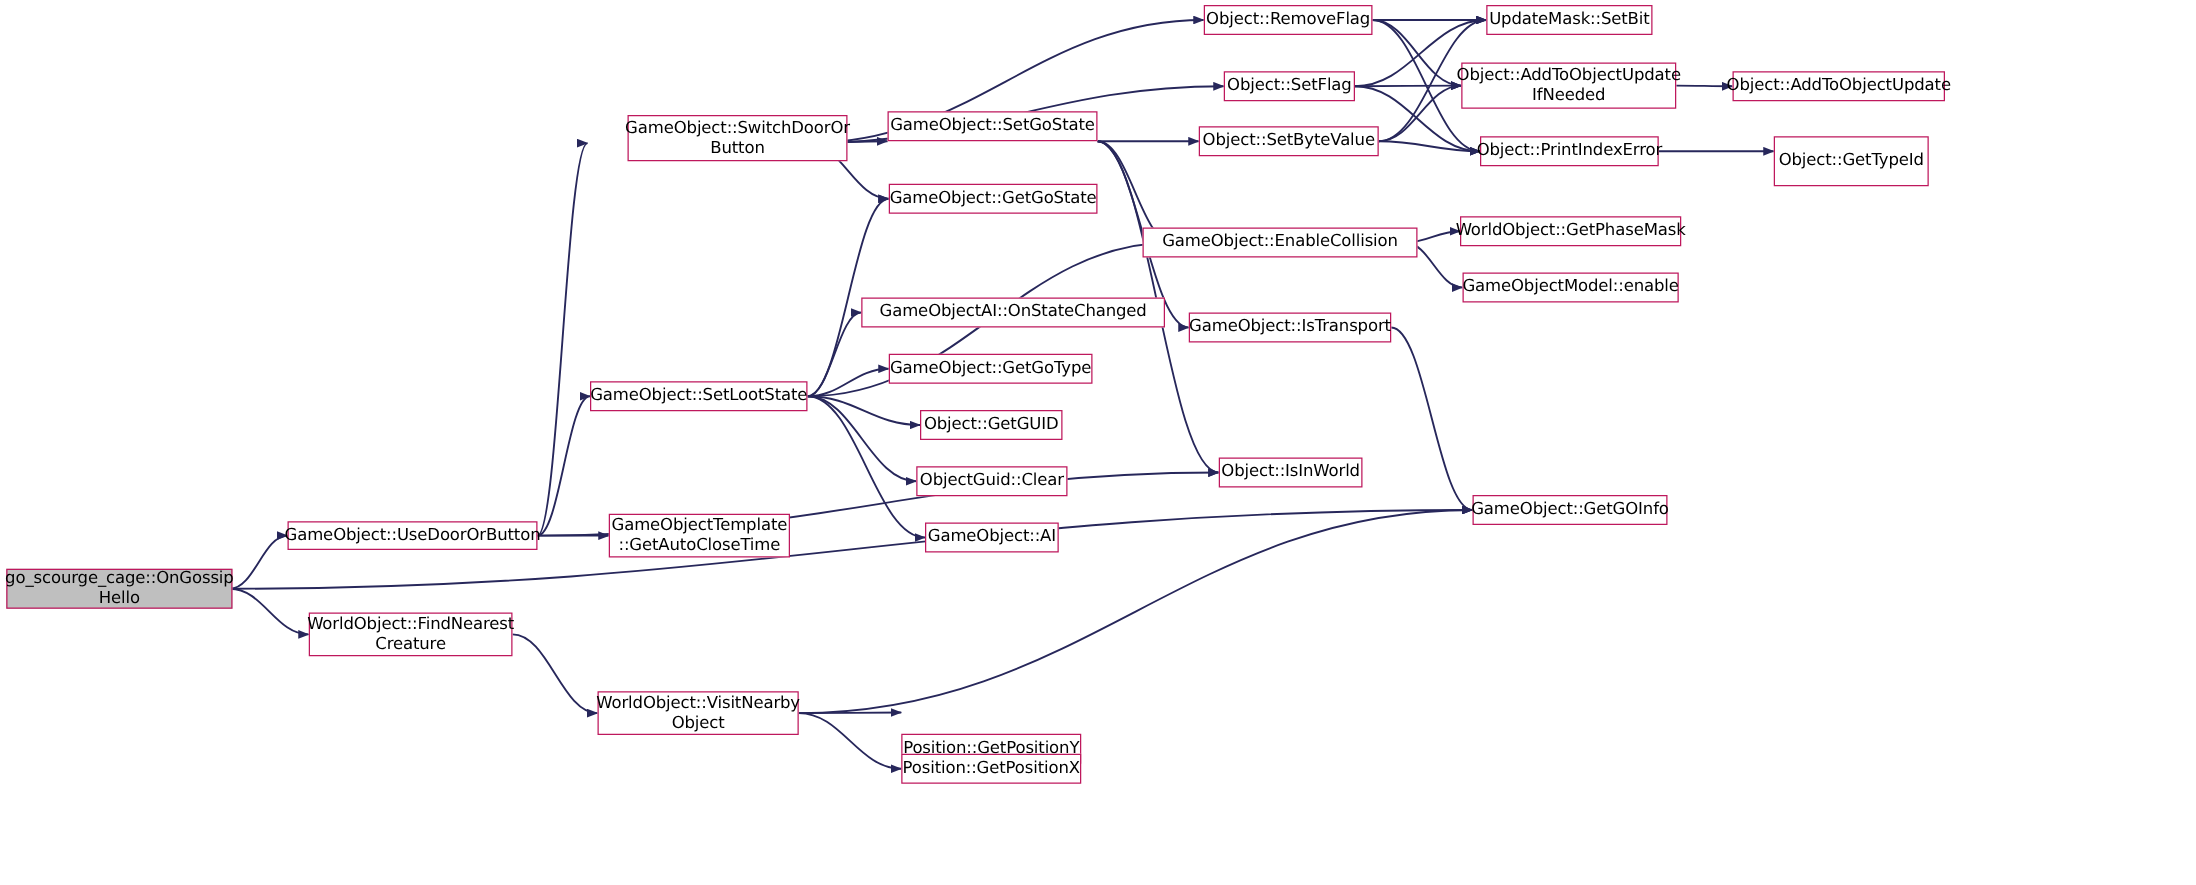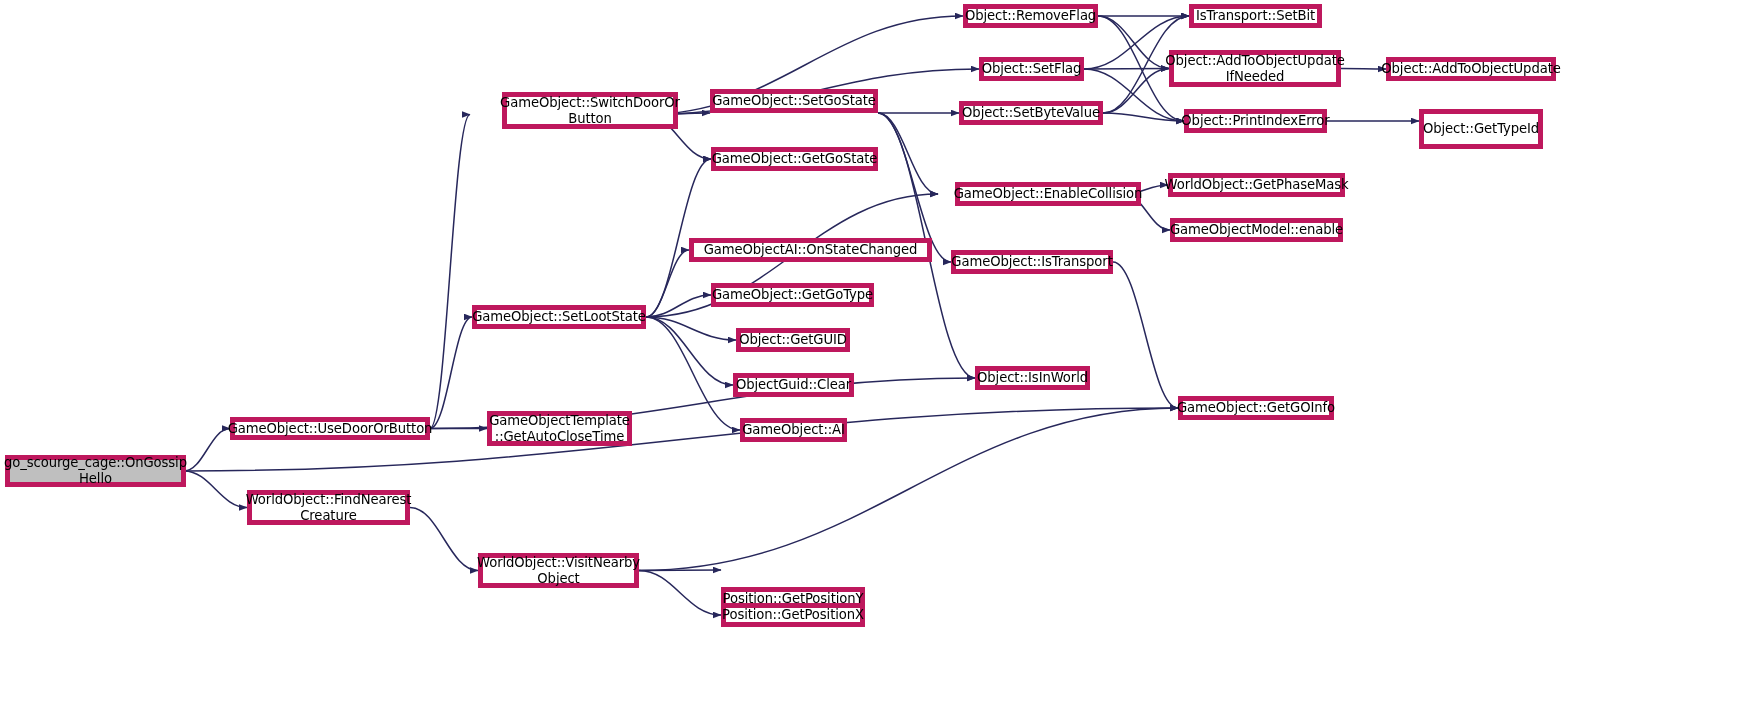--- a/index.html
+++ b/index.html
@@ -20,21 +20,21 @@
     position: absolute;
     left: 0;
     top: 0;
     width: 1757px;
     height: 708px;
     pointer-events: none;
   }
   .node {
     position: absolute;
     box-sizing: border-box;
-    border: 5px solid #be185d;
+    border: 1px solid #be185d;
     background: #ffffff;
     color: #000000;
     display: flex;
     align-items: center;
     justify-content: center;
     text-align: center;
     line-height: 1.18;
     font-size: 13.2px;
     letter-spacing: -0.1px;
     white-space: pre-line;
@@ -116,26 +116,26 @@
       <div class="node" style="left: 689px; top: 238px; width: 243px; height: 24px;">GameObjectAI::OnStateChanged</div>
       <div class="node" style="left: 711px; top: 283px; width: 163px; height: 24px;">GameObject::GetGoType</div>
       <div class="node" style="left: 736px; top: 328px; width: 114px; height: 24px;">Object::GetGUID</div>
       <div class="node" style="left: 733px; top: 373px; width: 121px; height: 24px;">ObjectGuid::Clear</div>
       <div class="node" style="left: 740px; top: 418px; width: 107px; height: 24px;">GameObject::AI</div>
       <div class="node" style="left: 721px; top: 587px; width: 144px; height: 24px;">Position::GetPositionY</div>
       <div class="node" style="left: 721px; top: 603px; width: 144px; height: 24px;">Position::GetPositionX</div>
       <div class="node" style="left: 963px; top: 4px; width: 135px; height: 24px;">Object::RemoveFlag</div>
       <div class="node" style="left: 979px; top: 57px; width: 105px; height: 24px;">Object::SetFlag</div>
       <div class="node" style="left: 959px; top: 101px; width: 144px; height: 24px;">Object::SetByteValue</div>
-      <div class="node" style="left: 955px; top: 182px; width: 186px; height: 24px;">GameObject::EnableCollision</div>
+      <div class="node" style="left: 914px; top: 182px; width: 220px; height: 24px;">GameObject::EnableCollision</div>
       <div class="node" style="left: 951px; top: 250px; width: 162px; height: 24px;">GameObject::IsTransport</div>
       <div class="node" style="left: 975px; top: 366px; width: 115px; height: 24px;">Object::IsInWorld</div>
       <div class="node" style="left: 1169px; top: 50px; width: 172px; height: 37px;">Object::AddToObjectUpdate
 IfNeeded</div>
       <div class="node" style="left: 1184px; top: 109px; width: 143px; height: 24px;">Object::PrintIndexError</div>
-      <div class="node" style="left: 1189px; top: 4px; width: 133px; height: 24px;">IsTransport::SetBit</div>
+      <div class="node" style="left: 1189px; top: 4px; width: 133px; height: 24px;">UpdateMask::SetBit</div>
       <div class="node" style="left: 1168px; top: 173px; width: 177px; height: 24px;">WorldObject::GetPhaseMask</div>
       <div class="node" style="left: 1170px; top: 218px; width: 173px; height: 24px;">GameObjectModel::enable</div>
       <div class="node" style="left: 1178px; top: 396px; width: 156px; height: 24px;">GameObject::GetGOInfo</div>
       <div class="node" style="left: 1386px; top: 57px; width: 170px; height: 24px;">Object::AddToObjectUpdate</div>
       <div class="node" style="left: 1419px; top: 109px; width: 124px; height: 40px;">Object::GetTypeId</div>
     </div>
 </div>
 
 </body></html>

